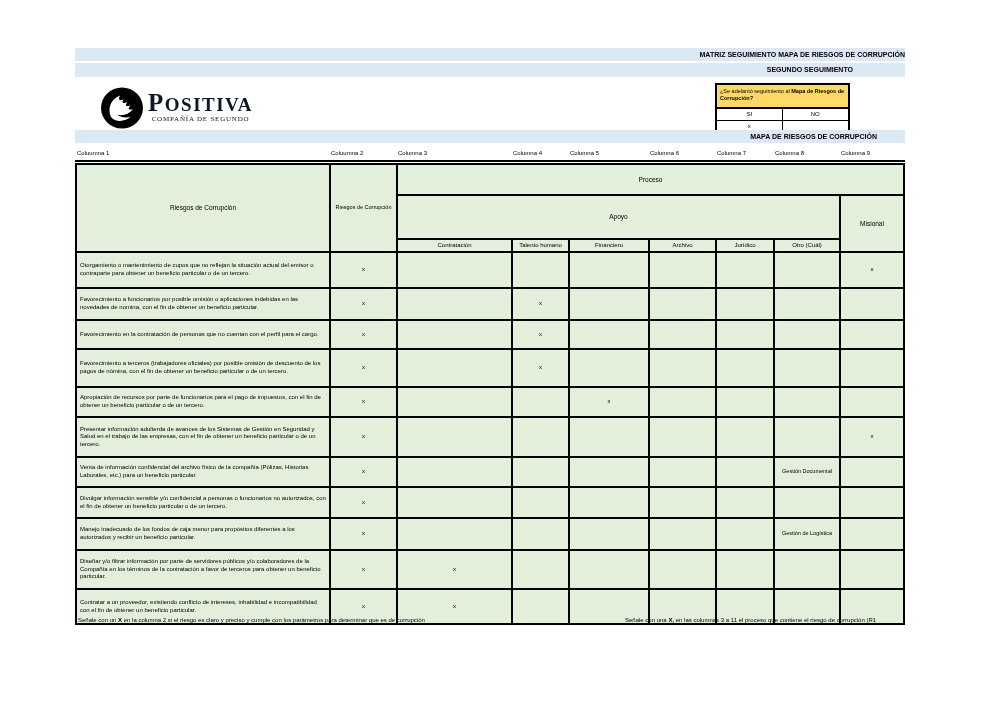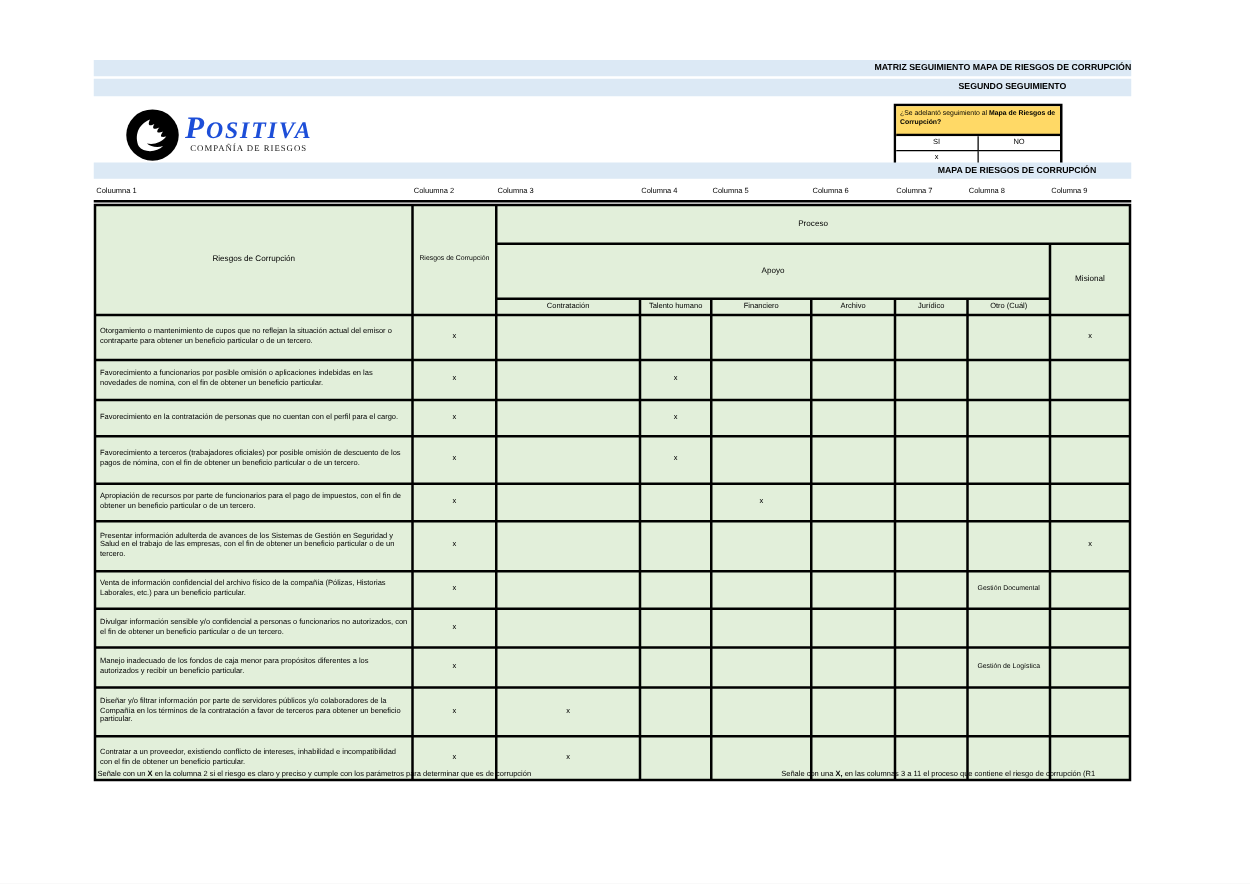--- a/index.html
+++ b/index.html
@@ -11,21 +11,21 @@
         font-size:7px;font-weight:bold;line-height:13px;white-space:nowrap;}
   .band1{top:48px;height:13px;text-align:right;}
   .band2{top:63px;height:14px;line-height:14px;text-align:right;padding-right:52px;width:778px;}
   .band3{top:130px;height:13px;text-align:right;padding-right:28px;width:802px;}
 
   
   .logo{position:absolute;left:100px;top:86px;display:flex;align-items:center;}
   .logo-emblem{width:44px;height:44px;flex:0 0 auto;}
   .logo-txt{margin-left:4px;display:flex;flex-direction:column;align-items:center;}
   .logo-name{font-family:"Liberation Serif", serif;font-size:19px;font-weight:bold;
-             letter-spacing:1.5px;color:#1d4ed8;line-height:20px;font-style:italic;}
+             letter-spacing:1.5px;color:#0f172a;line-height:20px;}
   .logo-name::first-letter{font-size:25px;}
   .logo-sub{font-family:"Liberation Serif", serif;font-size:7px;letter-spacing:0.8px;
             color:#151515;margin-top:0px;}
 
   
   .qbox{position:absolute;left:715px;top:83px;width:131px;border:2px solid #000;}
   .qbox-q{background:#FFD966;font-size:5.5px;line-height:7px;padding:3px 2px 3px 3px;
           border-bottom:2px solid #000;min-height:16px;}
   .qbox-q b{font-size:5.5px;}
   .qrow{display:grid;grid-template-columns:1fr 1fr;background:#fff;}
@@ -73,21 +73,21 @@
     <span>SEGUNDO SEGUIMIENTO</span>
   </div>
 
   <div class="logo">
     <svg class="logo-emblem" viewBox="0 0 44 44" xmlns="http://www.w3.org/2000/svg">
       <ellipse cx="22" cy="22" rx="21" ry="20.5" fill="#000"></ellipse>
       <path fill="#fff" d="M11 31 C7.5 23 10 13.5 20 9.5 C18 13.5 19 15.5 23.5 13.2 C21.5 16.5 22.5 18.2 27.5 16 C24.5 19.5 25.5 21.2 30.5 19.2 C27.5 23.2 28.5 24.2 33 23.2 C29 28 23.5 30 17.5 28.8 C20.5 31.5 26 32.3 30.5 30.8 C25.5 36 15 36.5 11 31 Z"></path>
     </svg>
     <div class="logo-txt">
       <div class="logo-name">POSITIVA</div>
-      <div class="logo-sub">COMPAÑÍA DE RIESGOS</div>
+      <div class="logo-sub">COMPAÑÍA DE SEGUNDO</div>
     </div>
   </div>
 
   <div class="qbox">
     <div class="qbox-q">
       <span>¿Se adelantó seguimiento al </span><b>Mapa de Riesgos de Corrupción?</b>
     </div>
     <div class="qrow">
       <div class="qcell">SI</div>
       <div class="qcell">NO</div>

